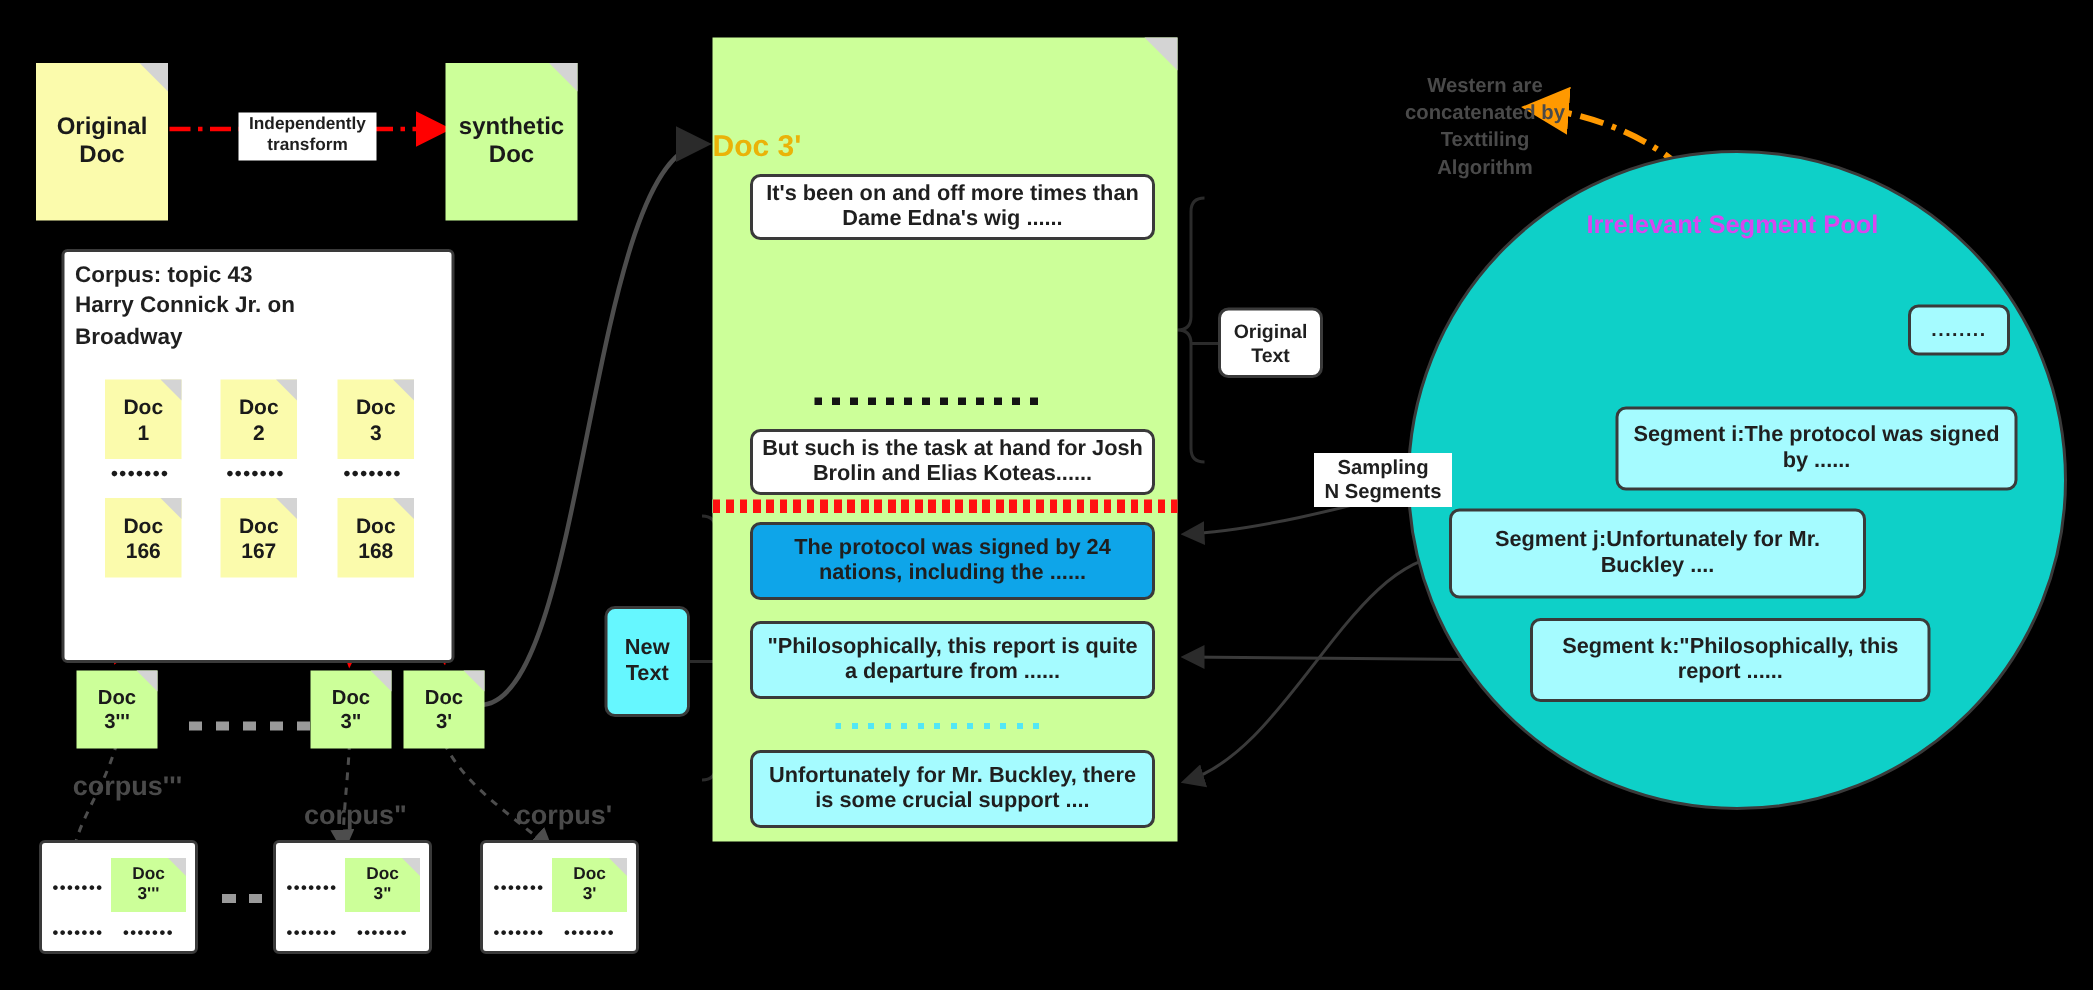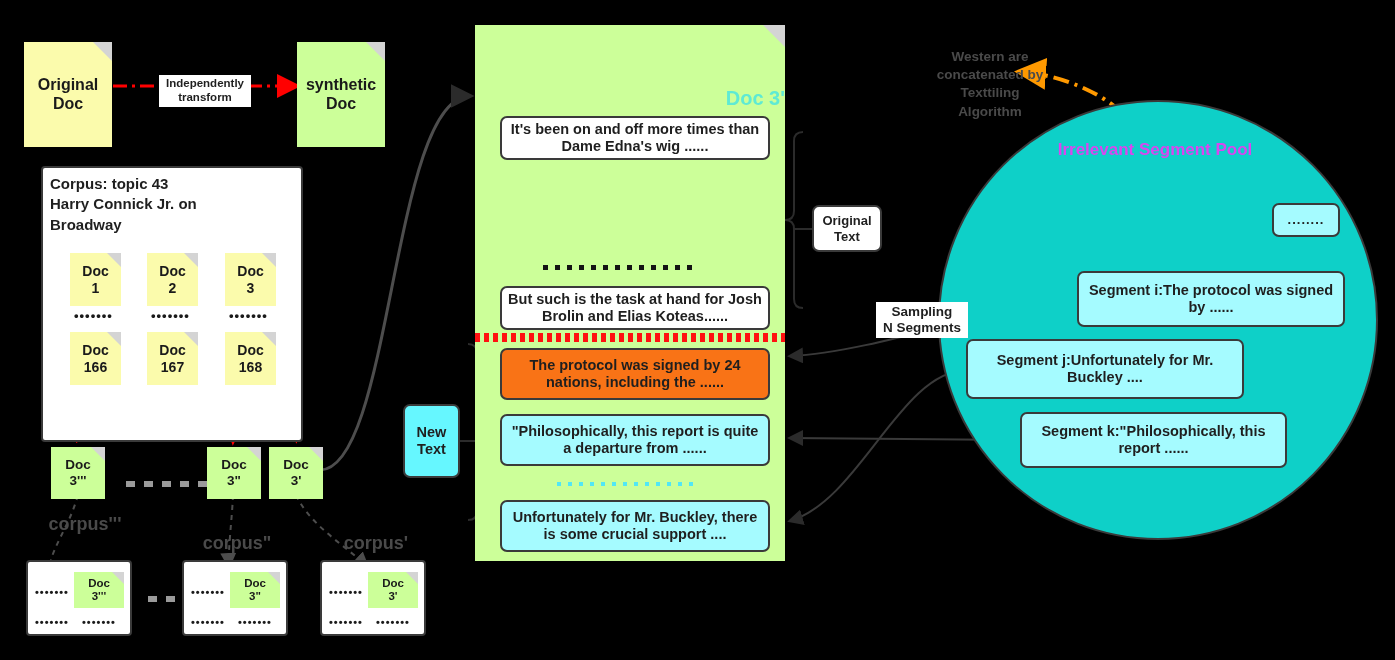--- a/index.html
+++ b/index.html
@@ -222,29 +222,29 @@
       <span>Doc</span><br><span>3'</span>
     </div>
   </div>
   <div class="dots" style="left:329px;top:616px;font-size:11px;">•••••••</div>
   <div class="dots" style="left:376px;top:616px;font-size:11px;">•••••••</div>
 
   <div id="docpanel">
     <div class="pfold"></div>
   </div>
 
-  <div class="abs" style="left:475px;top:87px;width:310px;text-align:right;font-size:20px;font-weight:bold;color:#5eead4;">Doc 3'</div>
+  <div class="abs" style="left:475px;top:87px;width:310px;text-align:left;font-size:20px;font-weight:bold;color:#eab308;">Doc 3'</div>
 
   <div class="rbox" style="left:500px;top:116px;width:270px;height:44px;background:#ffffff;font-size:14.5px;padding:0 6px;">It's been on and off more times than Dame Edna's wig ......</div>
   <div class="blackdots" style="left:543px;top:265px;width:153px;"></div>
   <div class="rbox" style="left:500px;top:286px;width:270px;height:44px;background:#ffffff;font-size:14.5px;padding:0 6px;">But such is the task at hand for Josh Brolin and Elias Koteas......</div>
 
   <div class="redband" style="left:475px;top:333px;width:310px;"></div>
 
-  <div class="rbox" style="left:500px;top:348px;width:270px;height:52px;background:#f97316;font-size:14.5px;padding:0 8px;">The protocol was signed by 24 nations, including the ......</div>
+  <div class="rbox" style="left:500px;top:348px;width:270px;height:52px;background:#0ea5e9;font-size:14.5px;padding:0 8px;">The protocol was signed by 24 nations, including the ......</div>
   <div class="rbox" style="left:500px;top:414px;width:270px;height:52px;background:#a5fbff;font-size:14.5px;padding:0 8px;">"Philosophically, this report is quite a departure from ......</div>
   <div class="cyandots" style="left:557px;top:482px;width:140px;"></div>
   <div class="rbox" style="left:500px;top:500px;width:270px;height:52px;background:#a5fbff;font-size:14.5px;padding:0 8px;">Unfortunately for Mr. Buckley, there is some crucial support ....</div>
 
   <div class="rbox" style="left:812px;top:205px;width:70px;height:47px;background:#ffffff;font-size:13px;padding:0 4px;">
     <div>
       <span>Original</span><br>
       <span>Text</span>
     </div>
   </div>

